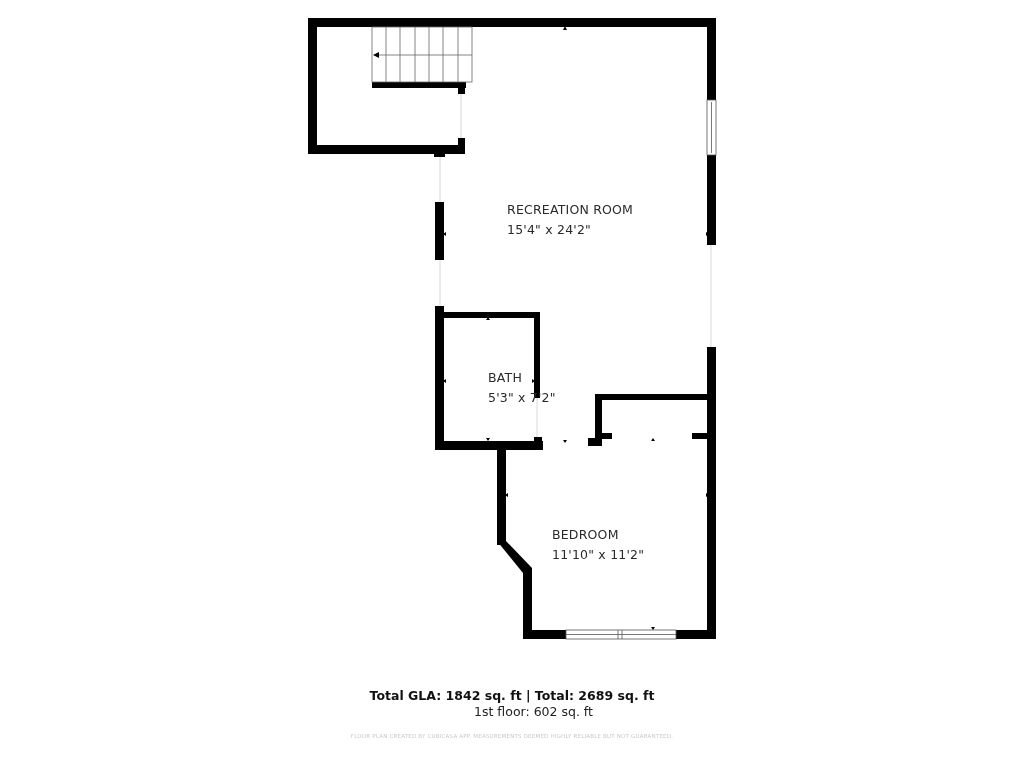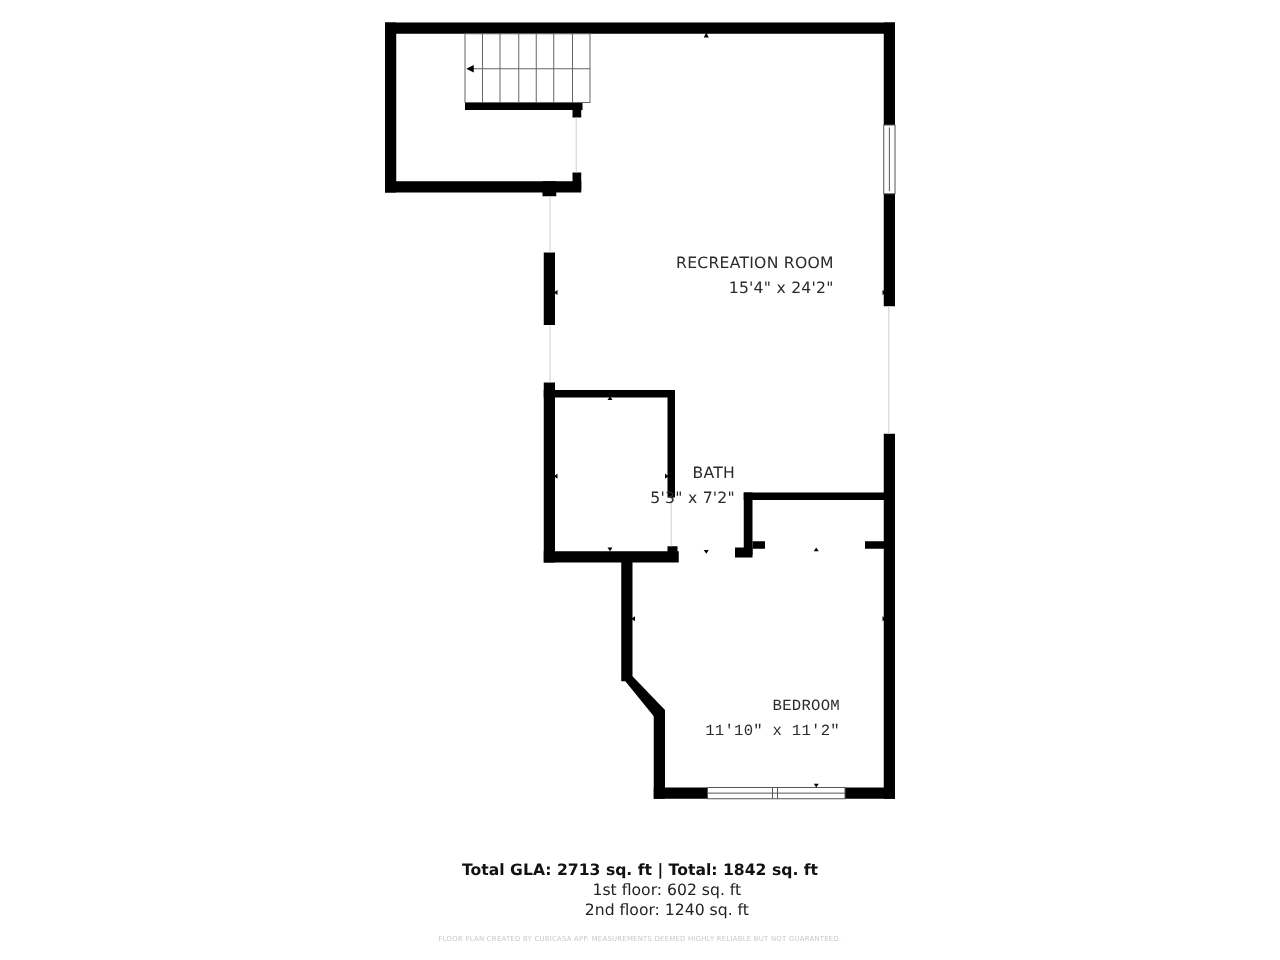--- a/index.html
+++ b/index.html
@@ -1,19 +1,19 @@
 <!DOCTYPE html>
 <html><head>
   <meta charset="utf-8">
   <style>
     html, body { margin: 0; padding: 0; background: #ffffff; }
     body { width: 1024px; height: 768px; position: relative; overflow: hidden;
            font-family: "DejaVu Sans", "Liberation Sans", sans-serif; color: #222; }
     #plan { position: absolute; left: 0; top: 0; width: 1024px; height: 680px; }
-    .room-label { position: absolute; text-align: right; font-size: 12.5px; line-height: 20px; color: #2a2a2a; letter-spacing: 0.2px; }
+    .room-label { position: absolute; text-align: left; font-size: 12.5px; line-height: 20px; color: #2a2a2a; letter-spacing: 0.2px; }
     .room-label span { display: block; white-space: nowrap; }
     #footer { position: absolute; left: 0; top: 688px; width: 1024px; text-align: center; }
     .total { font-weight: bold; font-size: 12.5px; line-height: 16px; color: #111; }
     .floor { font-size: 12.5px; line-height: 16px; color: #222; padding-left: 43px; }
     .disclaimer { font-size: 5.5px; line-height: 8px; color: #c8c8c8; margin-top: 12px; letter-spacing: 0.2px; }
   </style>
 </head>
 <body>
 
 <svg id="plan" viewBox="0 0 1024 680" xmlns="http://www.w3.org/2000/svg">
@@ -104,23 +104,22 @@
 <div class="room-label" style="left:507px; top:200px; width:160px;">
   <span>RECREATION ROOM</span>
   <span>15'4" x 24'2"</span>
 </div>
 
 <div class="room-label" style="left:444px; top:368px; width:100px;padding-left:44px;">
   <span>BATH</span>
   <span>5'3" x 7'2"</span>
 </div>
 
-<div class="room-label" style="left:552px; top:555px; width:120px;font-family:Liberation Mono, monospace;">
+<div class="room-label" style="left:552px; top:525px; width:120px;">
   <span>BEDROOM</span>
   <span>11'10" x 11'2"</span>
 </div>
 
 <div id="footer">
-  <div class="total">Total GLA: 2713 sq. ft | Total: 1842 sq. ft</div>
+  <div class="total">Total GLA: 1842 sq. ft | Total: 2689 sq. ft</div>
   <div class="floor">1st floor: 602 sq. ft</div>
-  <div class="floor">2nd floor: 1240 sq. ft</div>
   <div class="disclaimer">FLOOR PLAN CREATED BY CUBICASA APP. MEASUREMENTS DEEMED HIGHLY RELIABLE BUT NOT GUARANTEED.</div>
 </div>
 
 </body></html>

